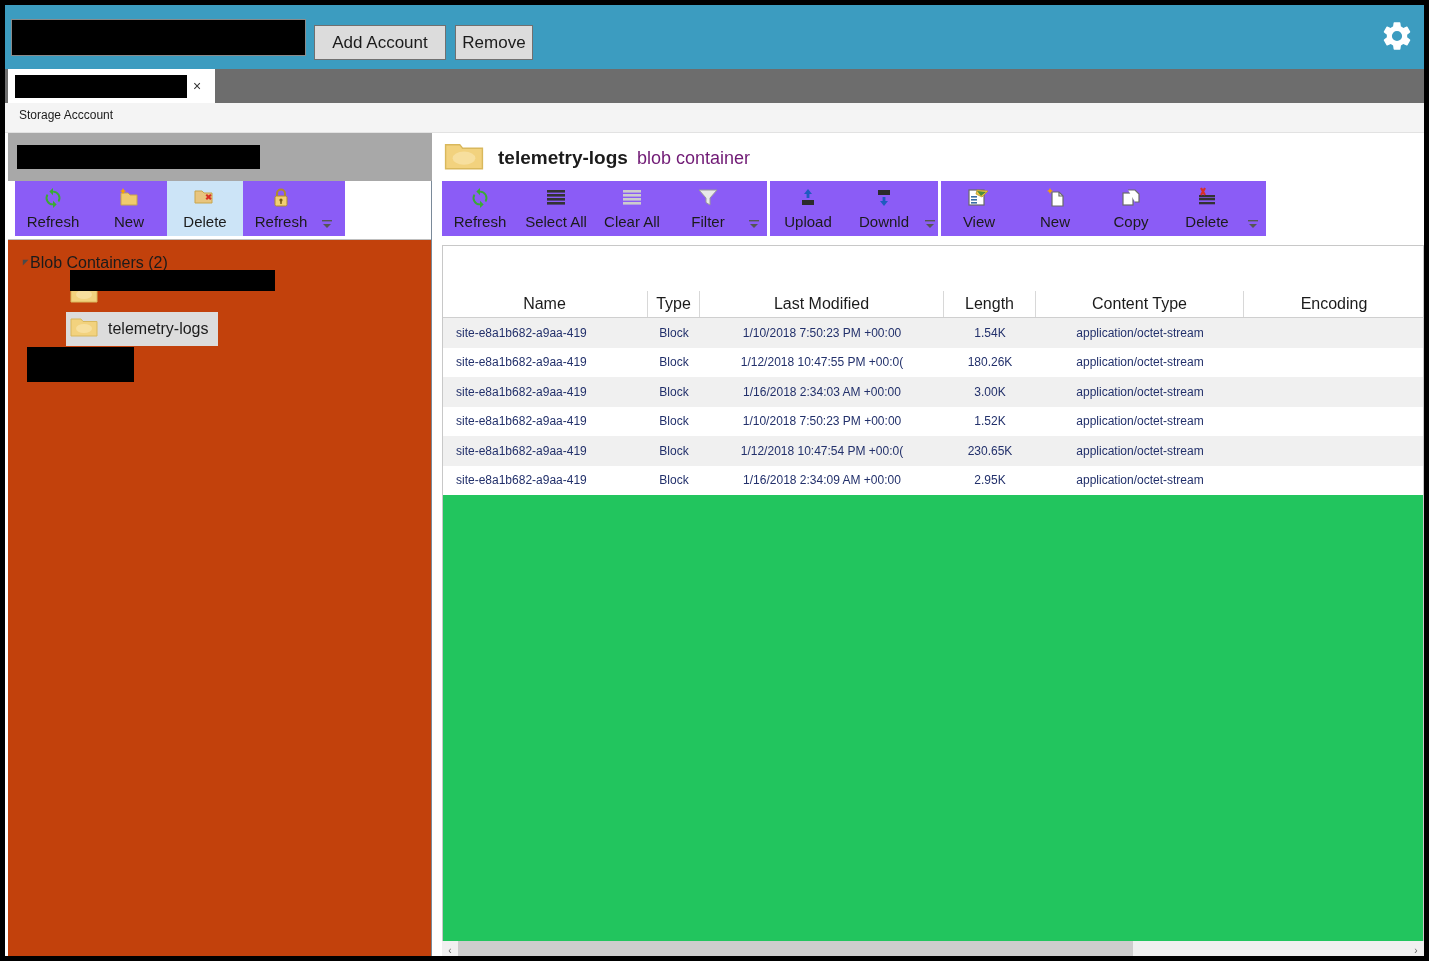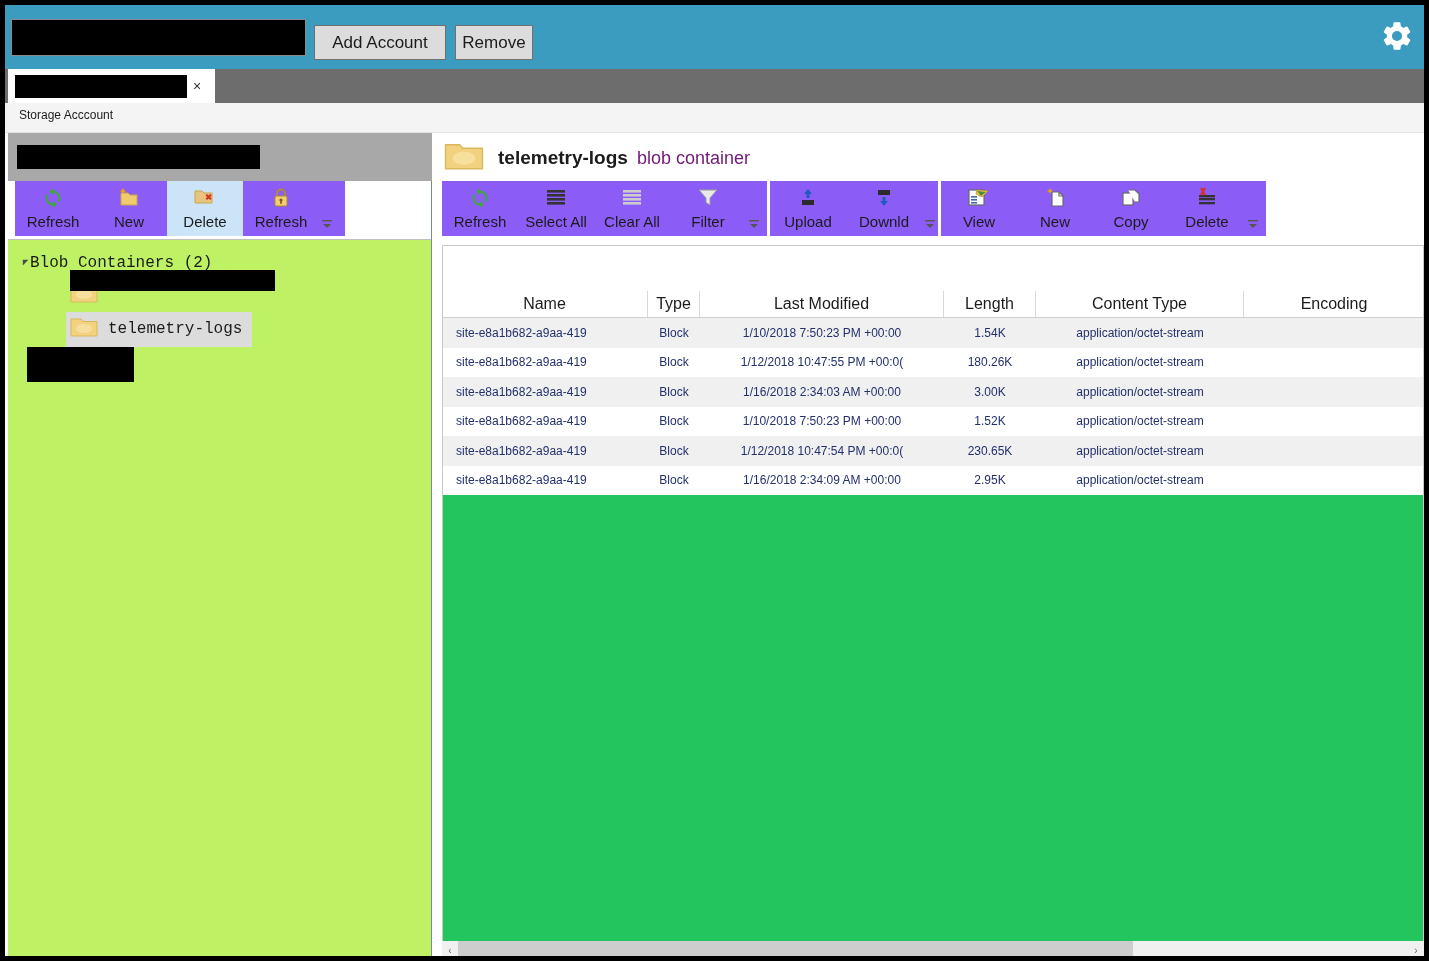--- a/index.html
+++ b/index.html
@@ -165,25 +165,24 @@
   #right-toolbar-1 { left: 437px; top: 176px; width: 325px; }
   #right-toolbar-2 { left: 765px; top: 176px; width: 168px; }
   #right-toolbar-3 { left: 936px; top: 176px; width: 325px; }
 
   
   .tree {
     position: absolute;
     left: 0; top: 106px;
     width: 423px;
     height: 719px;
-    background: #bef264;
+    background: #c2410c;
     border-top: 1px solid #bfbfbf;
     padding-top: 8px;
     overflow: hidden;
-    font-family: Liberation Mono, monospace;
   }
   .tree-row {
     display: flex;
     align-items: center;
     height: 30px;
     font-size: 16px;
     color: #1b1b1b;
     cursor: pointer;
   }
   .tree-arrow {

